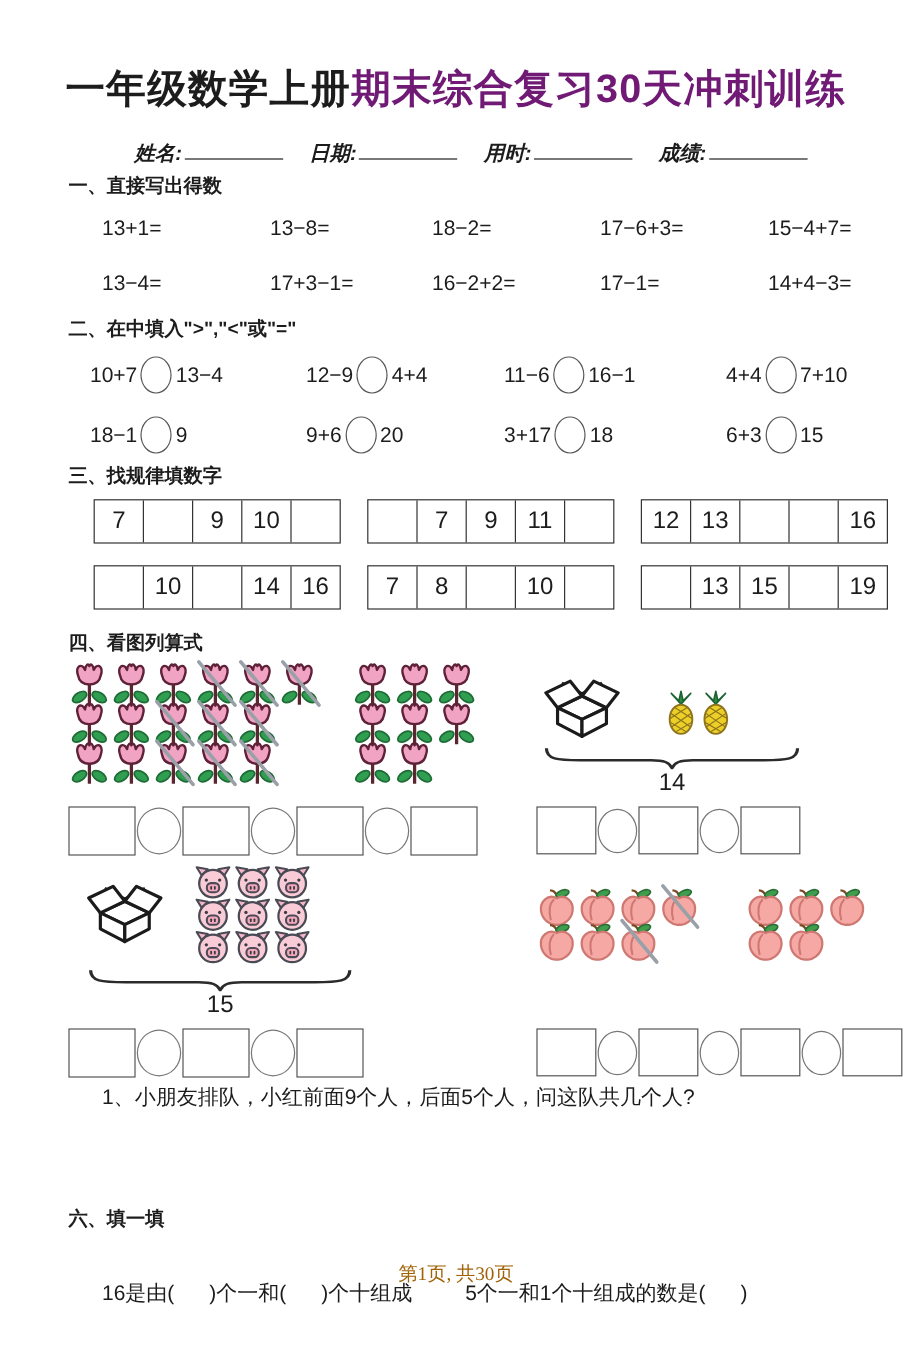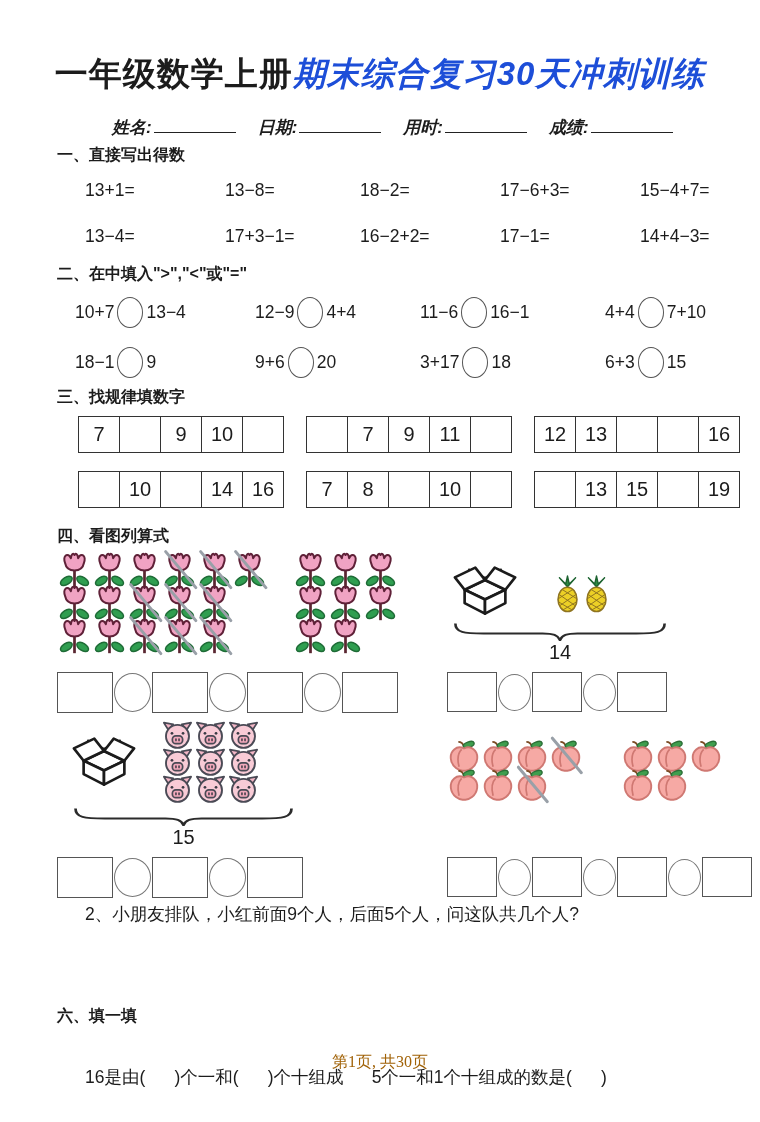--- a/index.html
+++ b/index.html
@@ -2,21 +2,21 @@
 <html><head>
 <meta charset="utf-8">
 <style>
   html,body{margin:0;padding:0;background:#ffffff;}
   .page{
     position:relative;width:760px;height:1122px;margin:0 auto;background:#ffffff;
     font-family:"Liberation Sans", sans-serif;color:#1c1c1c;overflow:hidden;
   }
   
   .title{margin:52px 0 0 0;text-align:center;font-size:33px;font-weight:bold;letter-spacing:1px;}
-  .t-red{color:#1d4ed8;font-style:italic;}
+  .t-red{color:#701a75;}
   
   .name-row{margin:16px 0 0 112px;font-size:17px;font-weight:bold;height:26px;display:flex;align-items:flex-end;font-style:italic;}
   .name-field{margin-right:22px;white-space:nowrap;}
   .u-line{display:inline-block;width:82px;border-bottom:1.6px solid #222;height:15px;margin-left:2px;}
   
   .sec-title{margin:6px 0 0 57px;font-size:16px;font-weight:bold;}
   
   .eq-grid{display:grid;grid-template-columns:140px 135px 140px 140px auto;margin:2px 10px 0 85px;}
   .eq-grid .eq{font-size:17.5px;height:44px;display:flex;align-items:center;}
   
@@ -44,21 +44,21 @@
   .brace-svg{width:100%;height:20px;display:block;margin-top:2px;}
   .brace-label{text-align:center;font-size:20px;margin-top:0px;}
   .pig-grid .icon-row + .icon-row{margin-top:-2px;}
   .eq-template{display:flex;align-items:center;margin-top:8px;}
   .t-box{width:54px;height:39px;border:1.6px solid #555;flex:none;}
   .t-box.sm{width:48px;height:38px;}
   .t-circle{width:35px;height:37px;border:1.5px solid #777;border-radius:50%;flex:none;margin:0 1px;}
   .t-circle.sm{width:31px;height:35px;}
   
   .body-line{margin:4px 20px 0 85px;font-size:17.5px;white-space:pre;}
-  .s6-line{display:flex;gap:28px;margin-top:38px;}
+  .s6-line{display:flex;gap:44px;margin-top:38px;}
   
   .footer{position:absolute;left:0;top:1052px;width:100%;text-align:center;
           font-family:"Liberation Serif", serif;font-size:16px;color:#a16207;}
 </style>
 </head>
 <body>
 
 <div class="page">
 
   <h1 class="title"><span class="t-black">一年级数学上册</span><span class="t-red">期末综合复习30天冲刺训练</span></h1>
@@ -639,21 +639,21 @@
           <span class="t-circle sm"></span>
           <span class="t-box sm"></span>
           <span class="t-circle sm"></span>
           <span class="t-box sm"></span>
           <span class="t-circle sm"></span>
           <span class="t-box sm"></span>
         </div>
       </div>
   </div>
 
-  <div class="body-line">2、小朋友排队，小红前面9个人，后面5个人，问这队共几个人?</div>
+  <div class="body-line">1、小朋友排队，小红前面9个人，后面5个人，问这队共几个人?</div>
 
   <div class="sec-title" style="margin-top:80px">六、填一填</div>
   <div class="body-line s6-line">
     <span>16是由(      )个一和(      )个十组成</span>
     <span>5个一和1个十组成的数是(      )</span>
   </div>
 
   <div class="footer">第1页, 共30页</div>
 </div>
 

